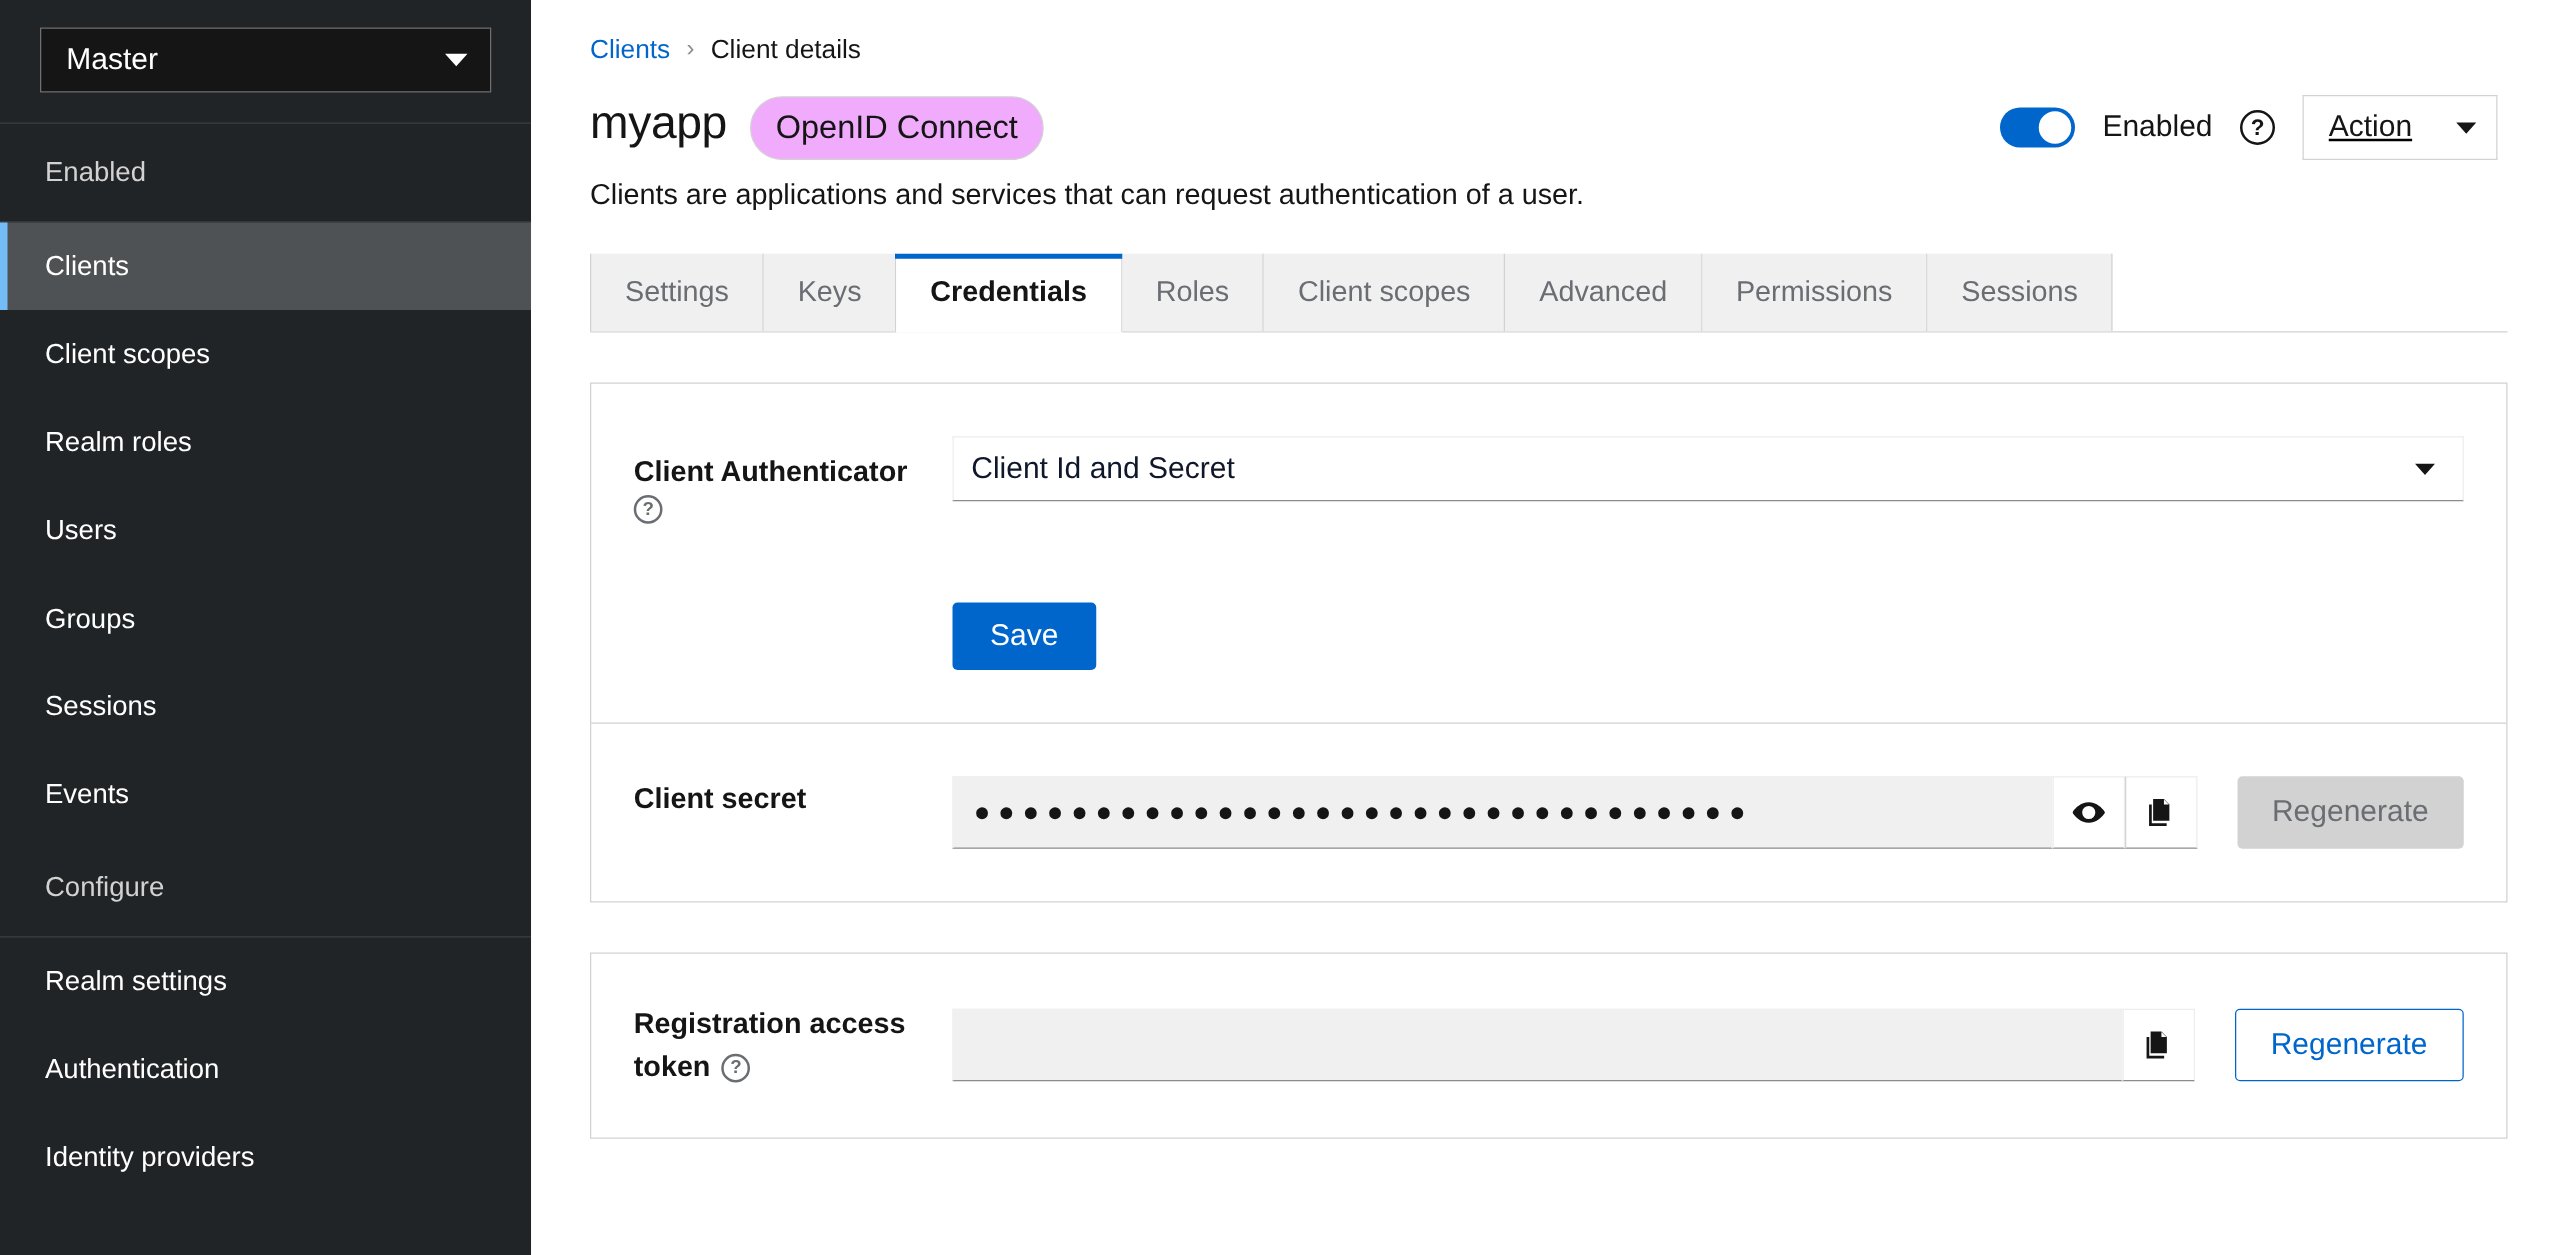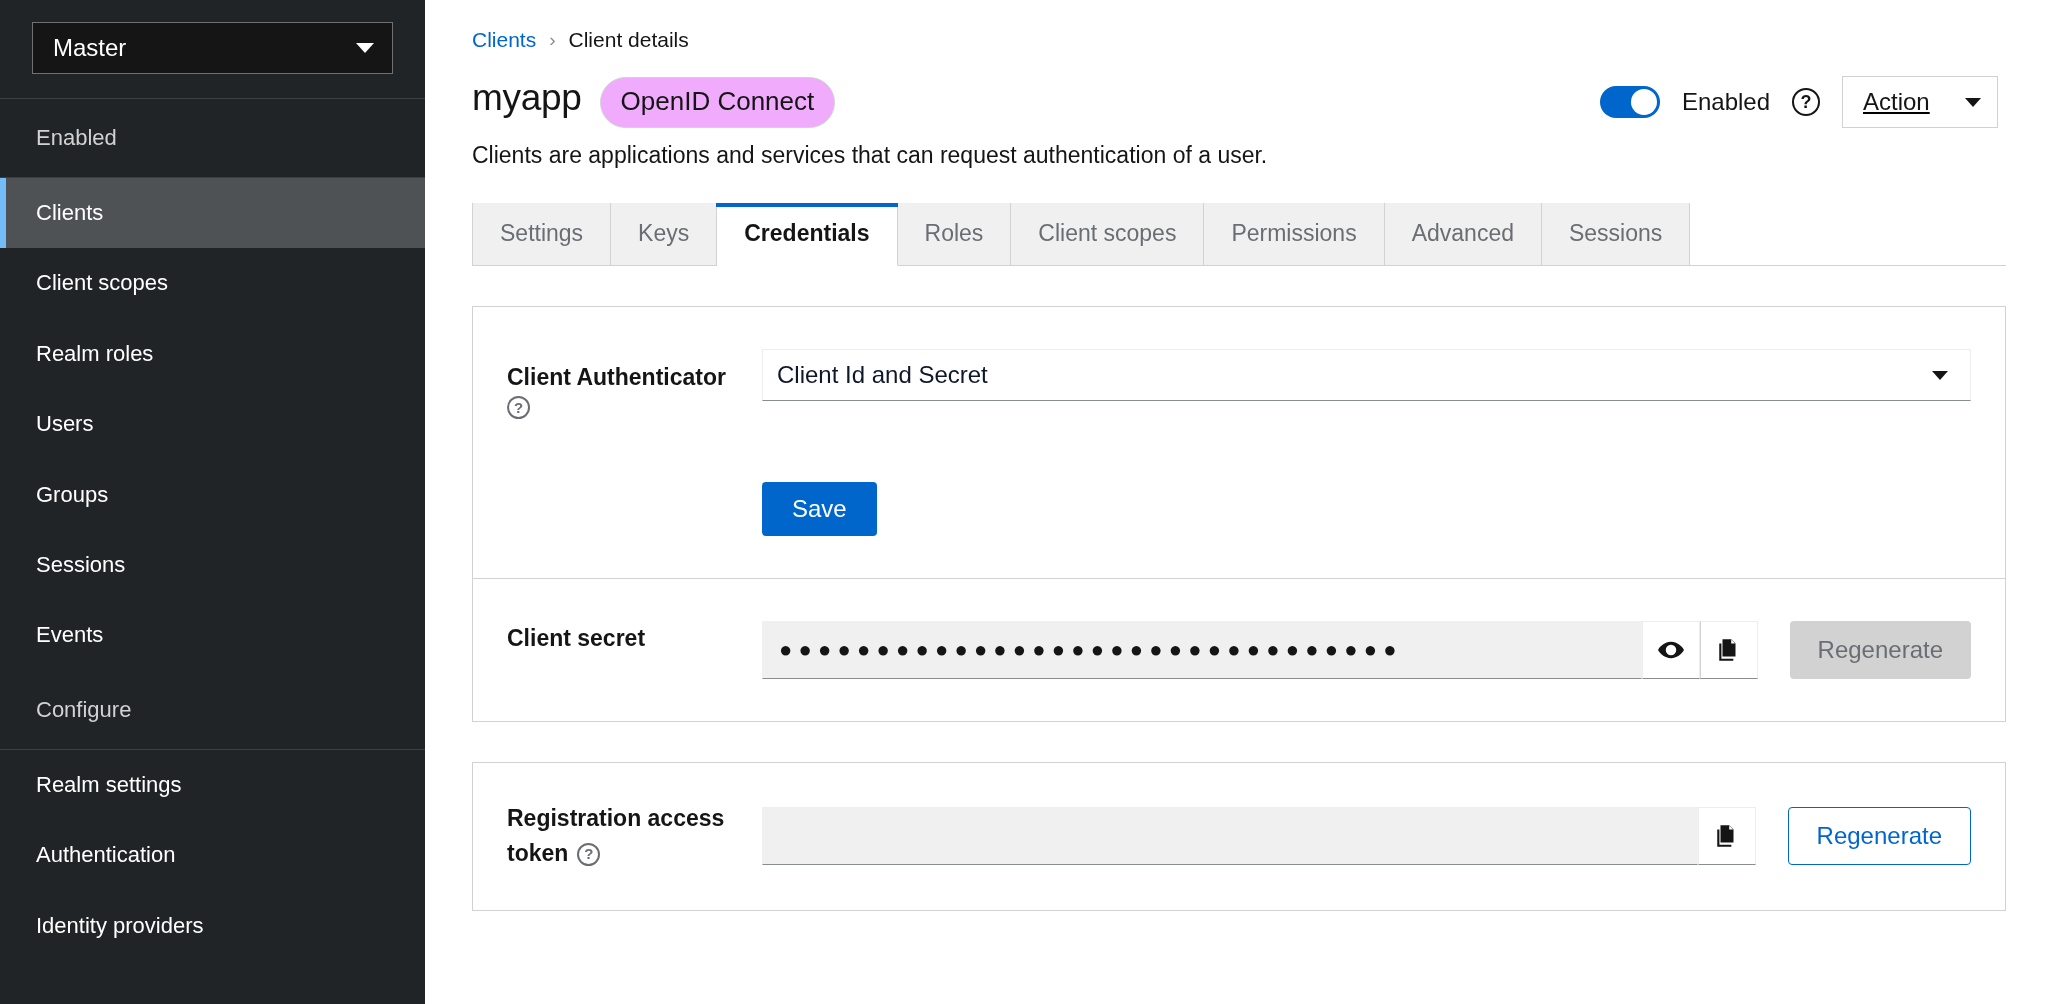--- a/index.html
+++ b/index.html
@@ -296,22 +296,22 @@
       </div>
 
       <div class="subtitle">Clients are applications and services that can request authentication of a user.</div>
 
       <div class="tabs">
         <div class="tab">Settings</div>
         <div class="tab">Keys</div>
         <div class="tab active">Credentials</div>
         <div class="tab">Roles</div>
         <div class="tab">Client scopes</div>
+        <div class="tab">Advanced</div>
         <div class="tab">Permissions</div>
-        <div class="tab">Advanced</div>
         <div class="tab">Sessions</div>
       </div>
     </div>
 
     <div class="content">
 
       <div class="card">
 
         <div class="card-section">
           <div class="form-row">

